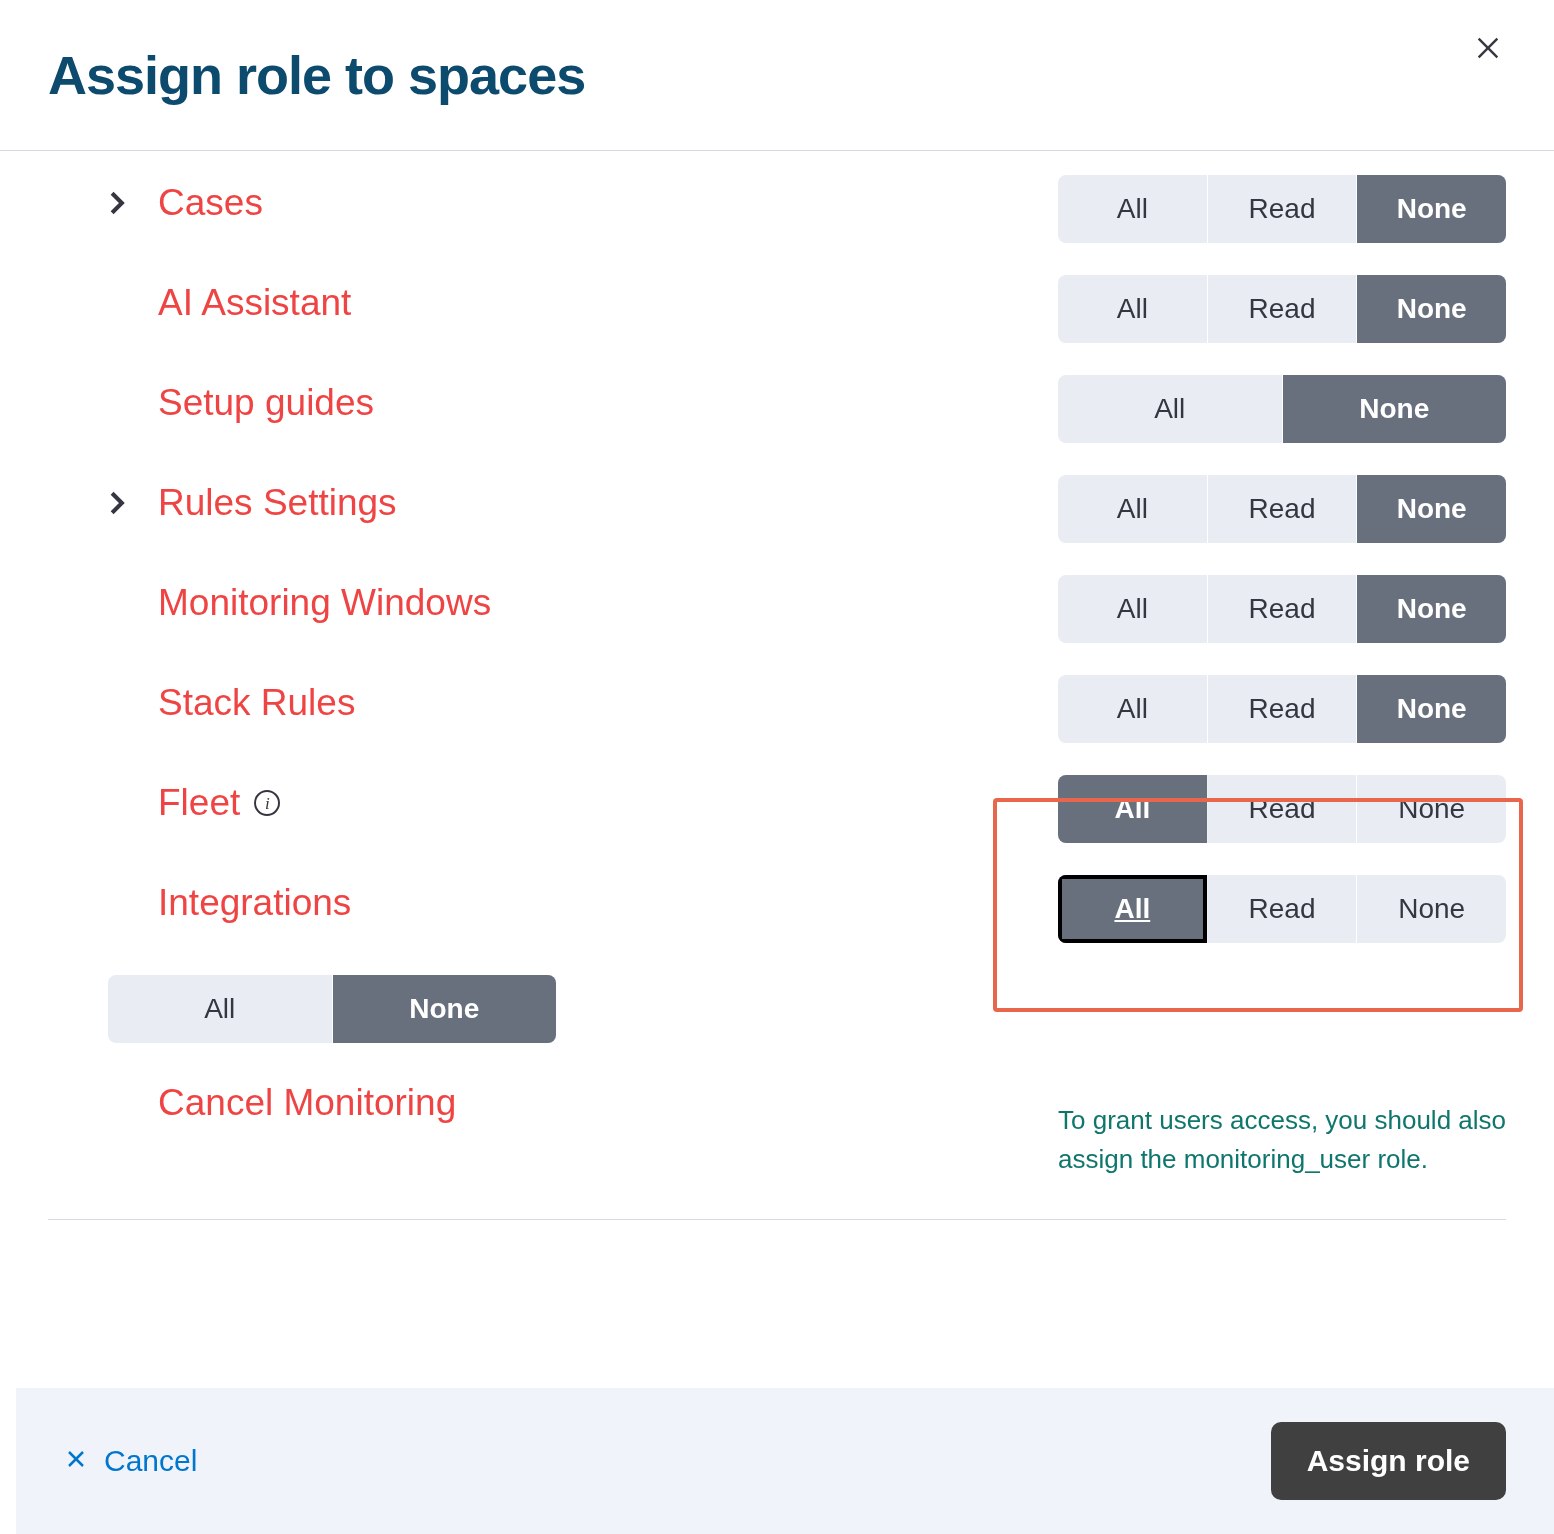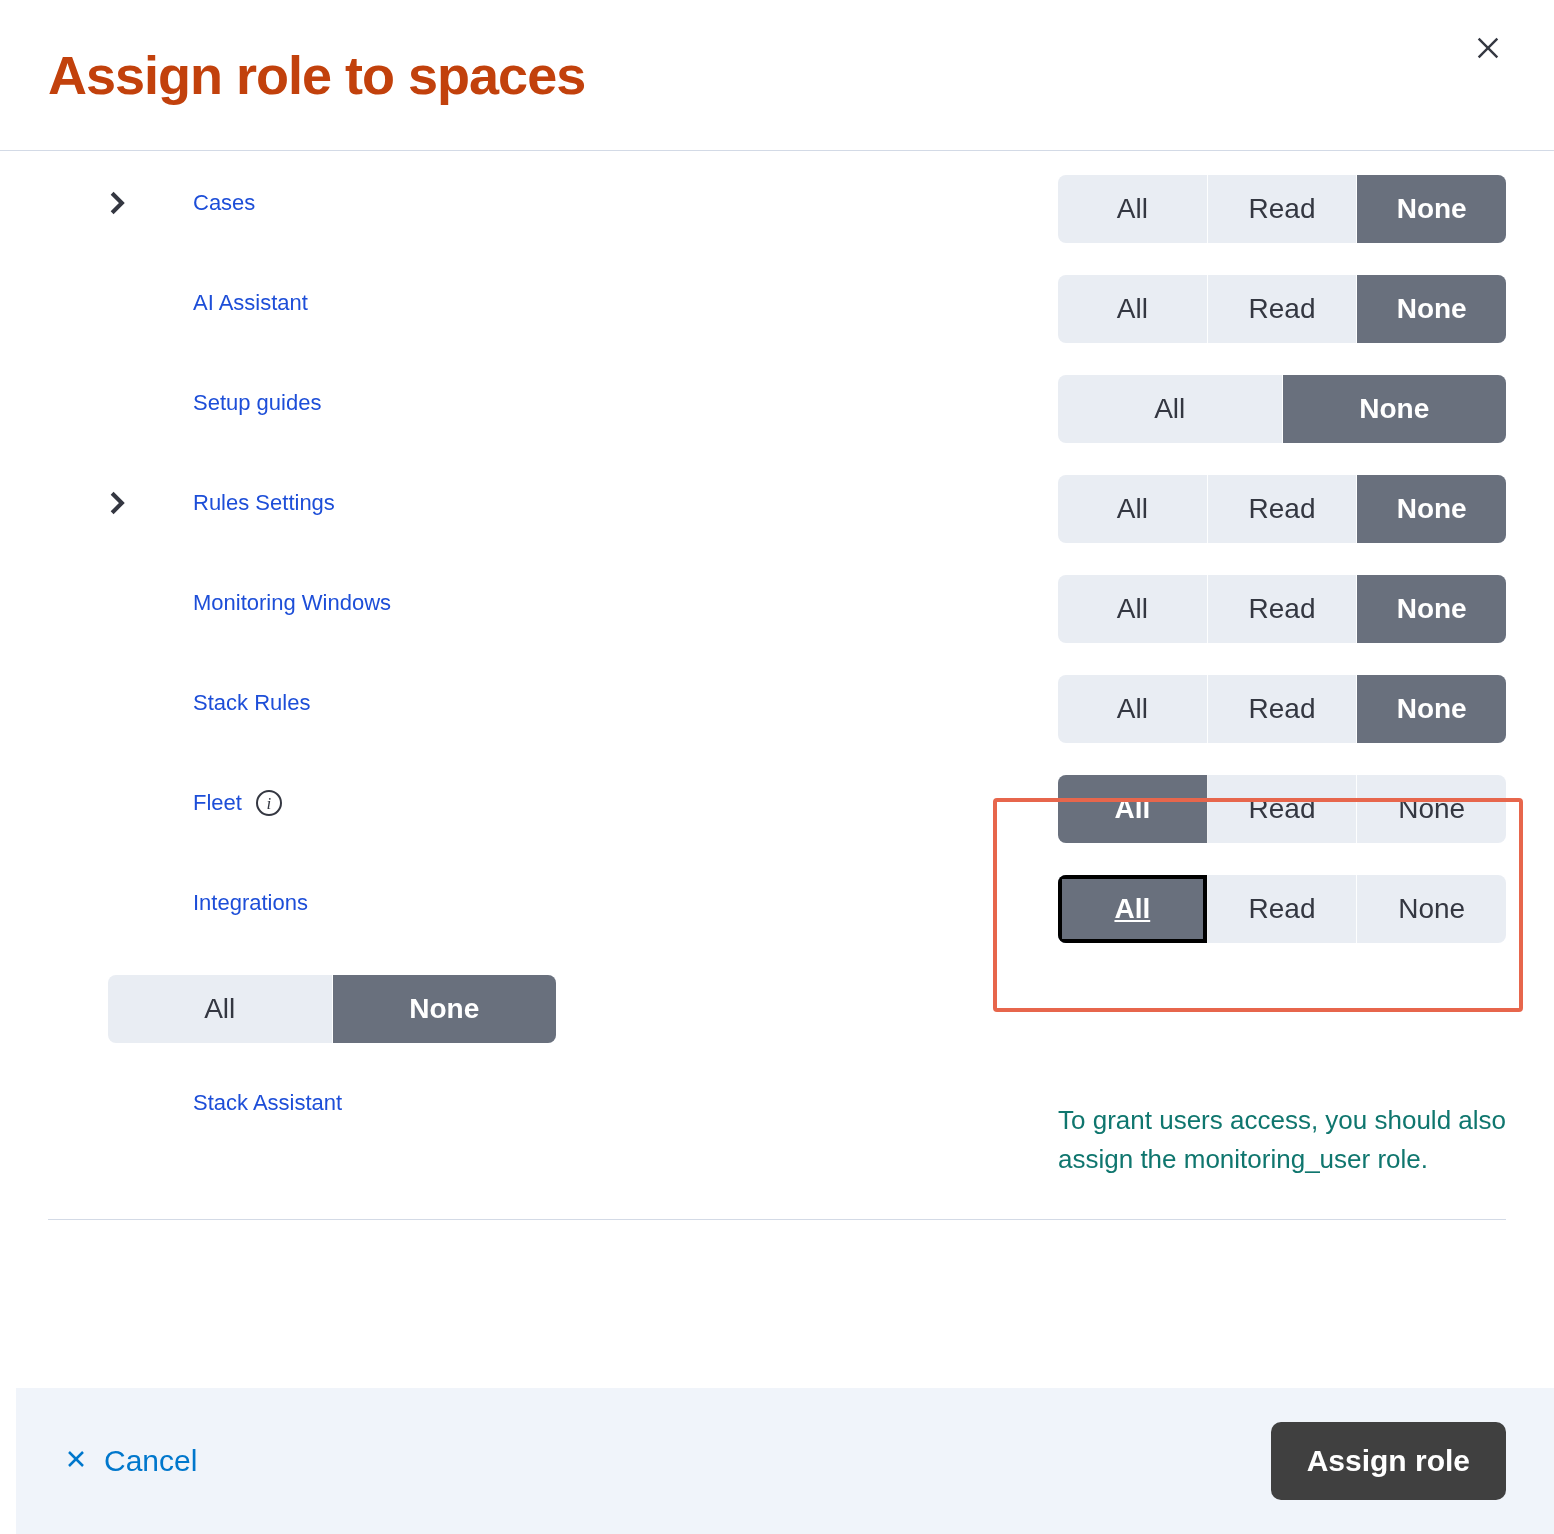--- a/index.html
+++ b/index.html
@@ -16,21 +16,21 @@
     padding: 44px 48px 44px 48px;
     border-bottom: 1px solid #d3dae6;
     display: flex;
     align-items: flex-start;
     justify-content: space-between;
   }
   .title {
     font-size: 54px;
     font-weight: 700;
     letter-spacing: -1px;
-    color: #c2410c;
+    color: #0c4a6e;
   }
   .close-btn {
     font-size: 32px;
     line-height: 1;
     margin-top: -14px;
     padding: 4px;
     color: #343741;
     cursor: pointer;
   }
   .content {
@@ -53,23 +53,22 @@
     min-height: 56px;
   }
   .chev {
     width: 50px;
     display: inline-flex;
     justify-content: flex-start;
     color: #343741;
     font-size: 26px;
   }
   .label {
-    font-size: 22px;
-    color: #1d4ed8;
-    margin-left: 35px;
+    font-size: 37px;
+    color: #ef4444;
   }
   .info-icon {
     display: inline-flex;
     align-items: center;
     justify-content: center;
     border: 2px solid #343741;
     border-radius: 50%;
     width: 26px;
     height: 26px;
     font-size: 17px;
@@ -302,21 +301,21 @@
         <div class="opts-col">
           <div class="opts">
             <div class="seg">All</div>
             <div class="seg selected">None</div>
           </div>
         </div>
       </div>
       <div class="row">
         <div class="label-wrap">
           <span class="chev"></span>
-          <span class="label">Stack Assistant</span>
+          <span class="label">Cancel Monitoring</span>
         </div>
         <div class="opts-col">
           <div class="helper">To grant users access, you should also assign the monitoring_user role.</div>
         </div>
       </div>
     </div>
 </div>
 
 <div class="highlight-box"></div>
 

